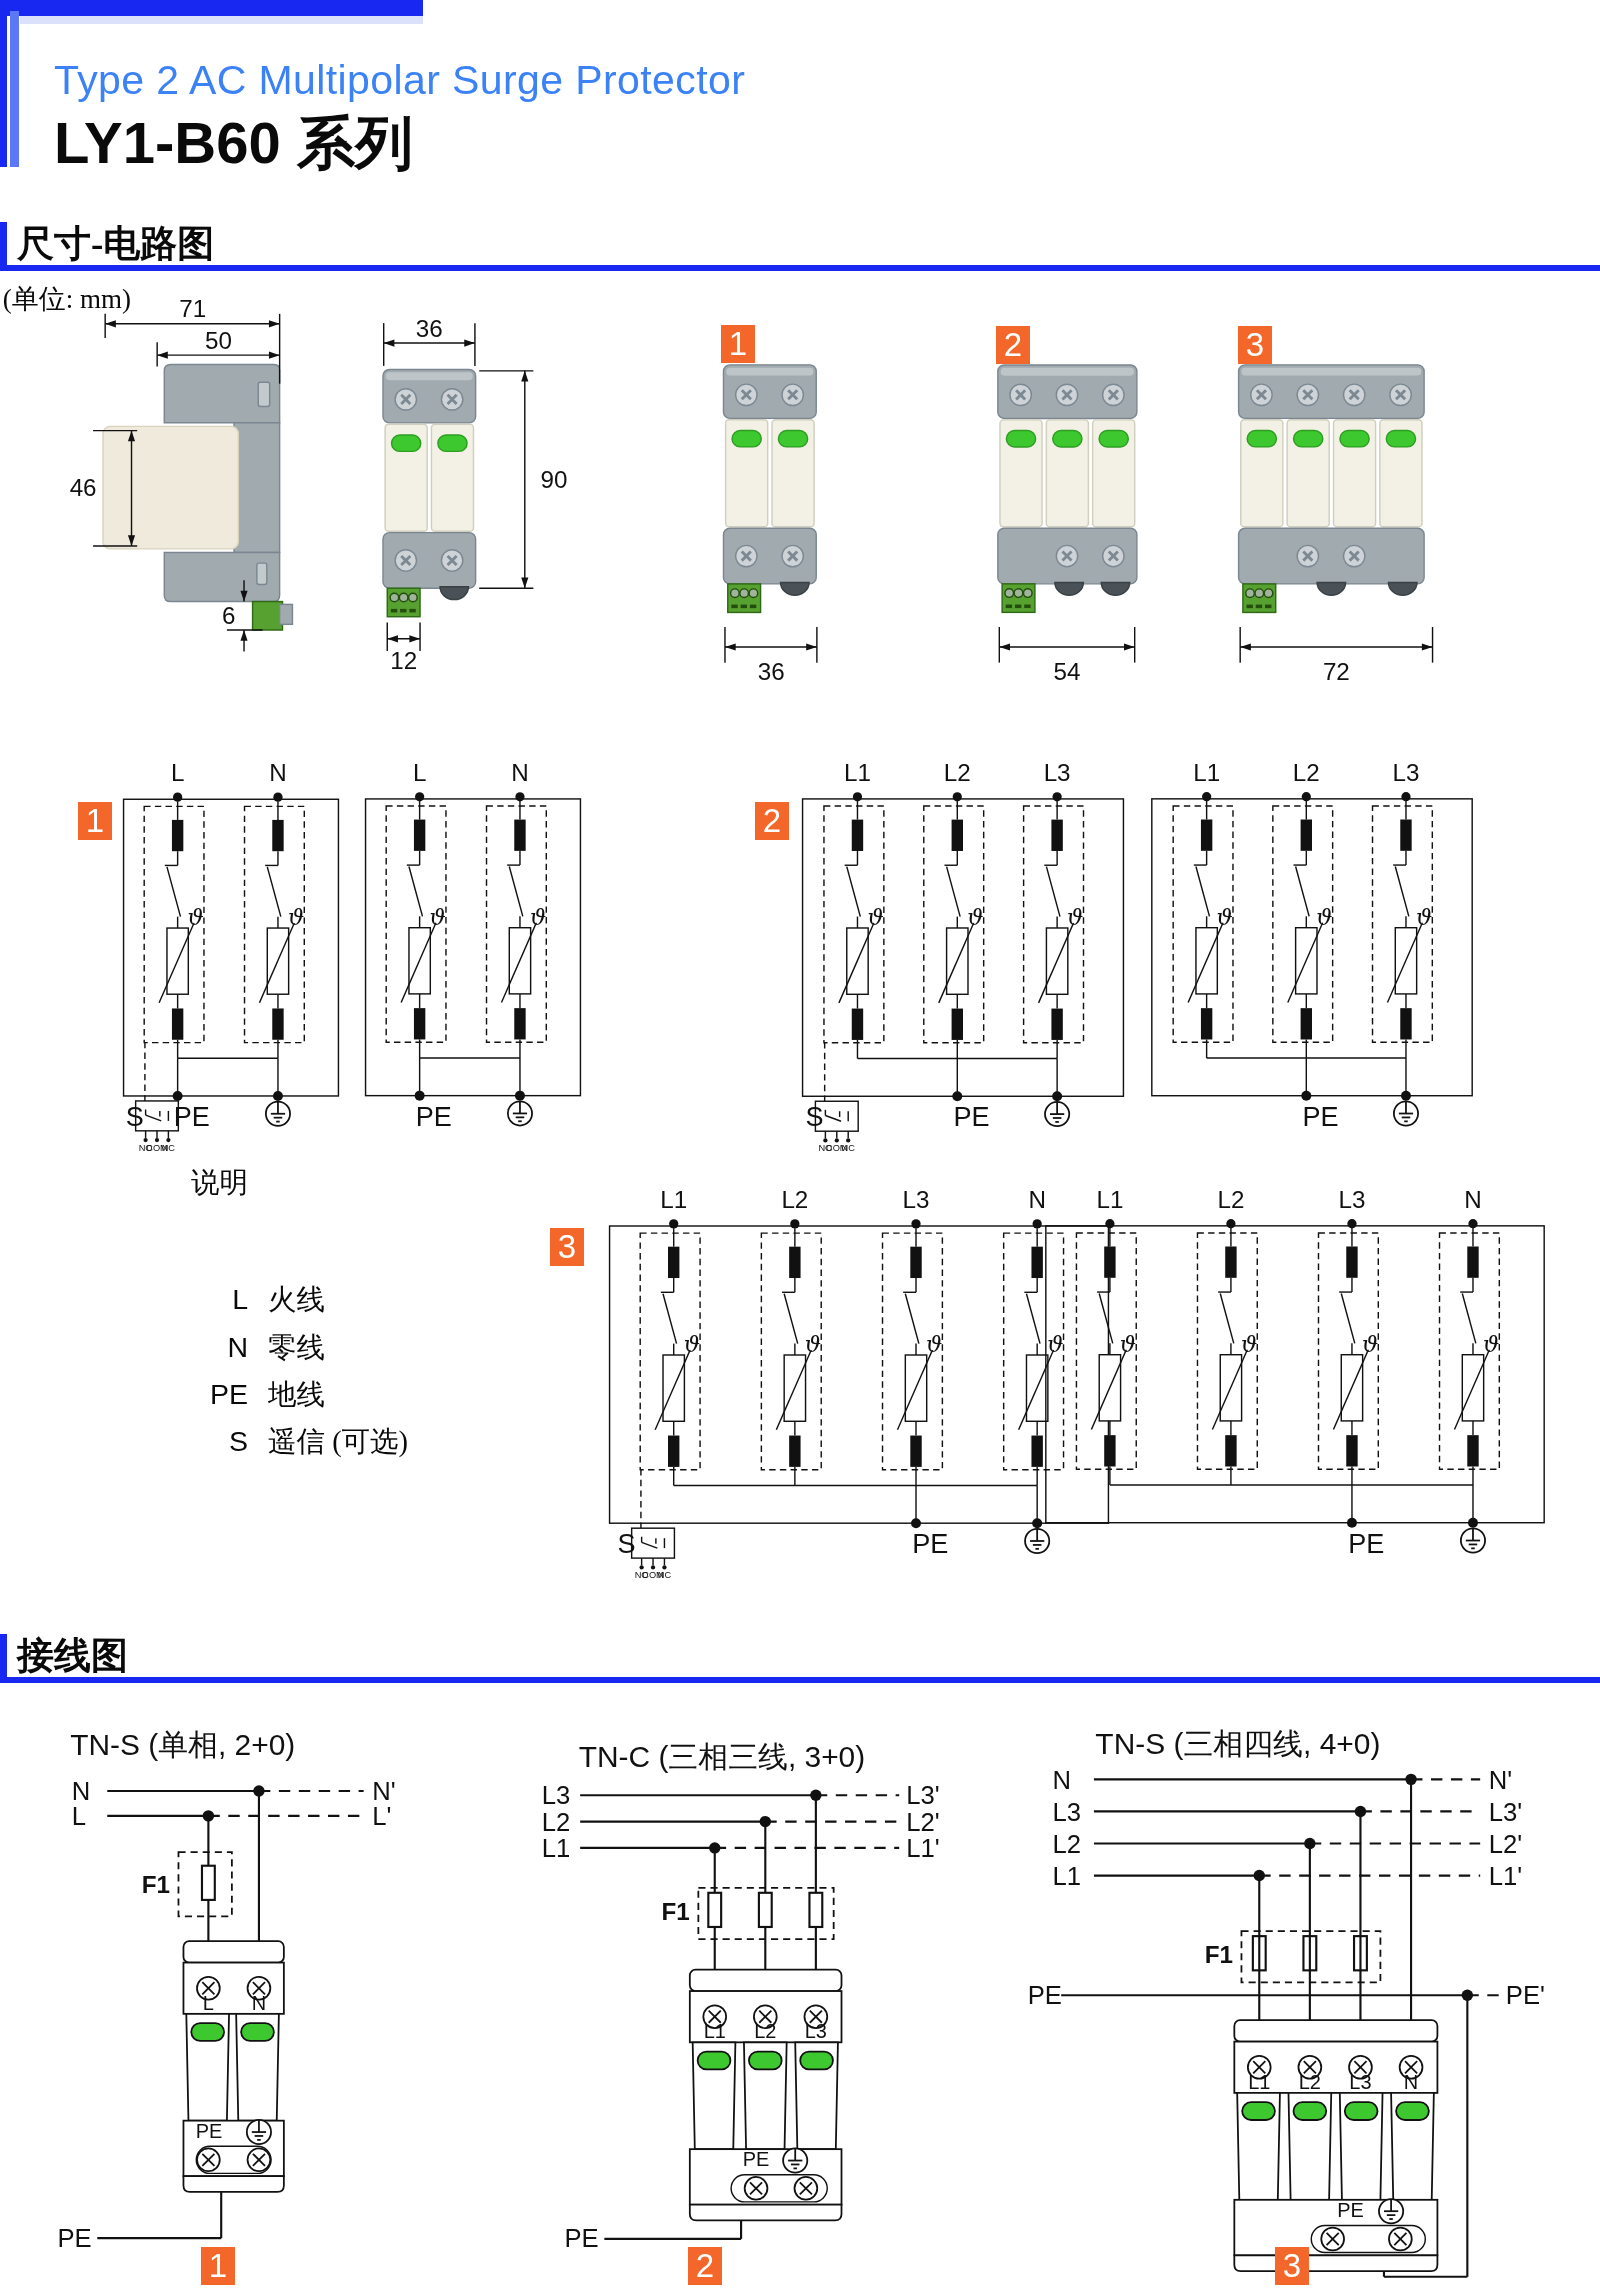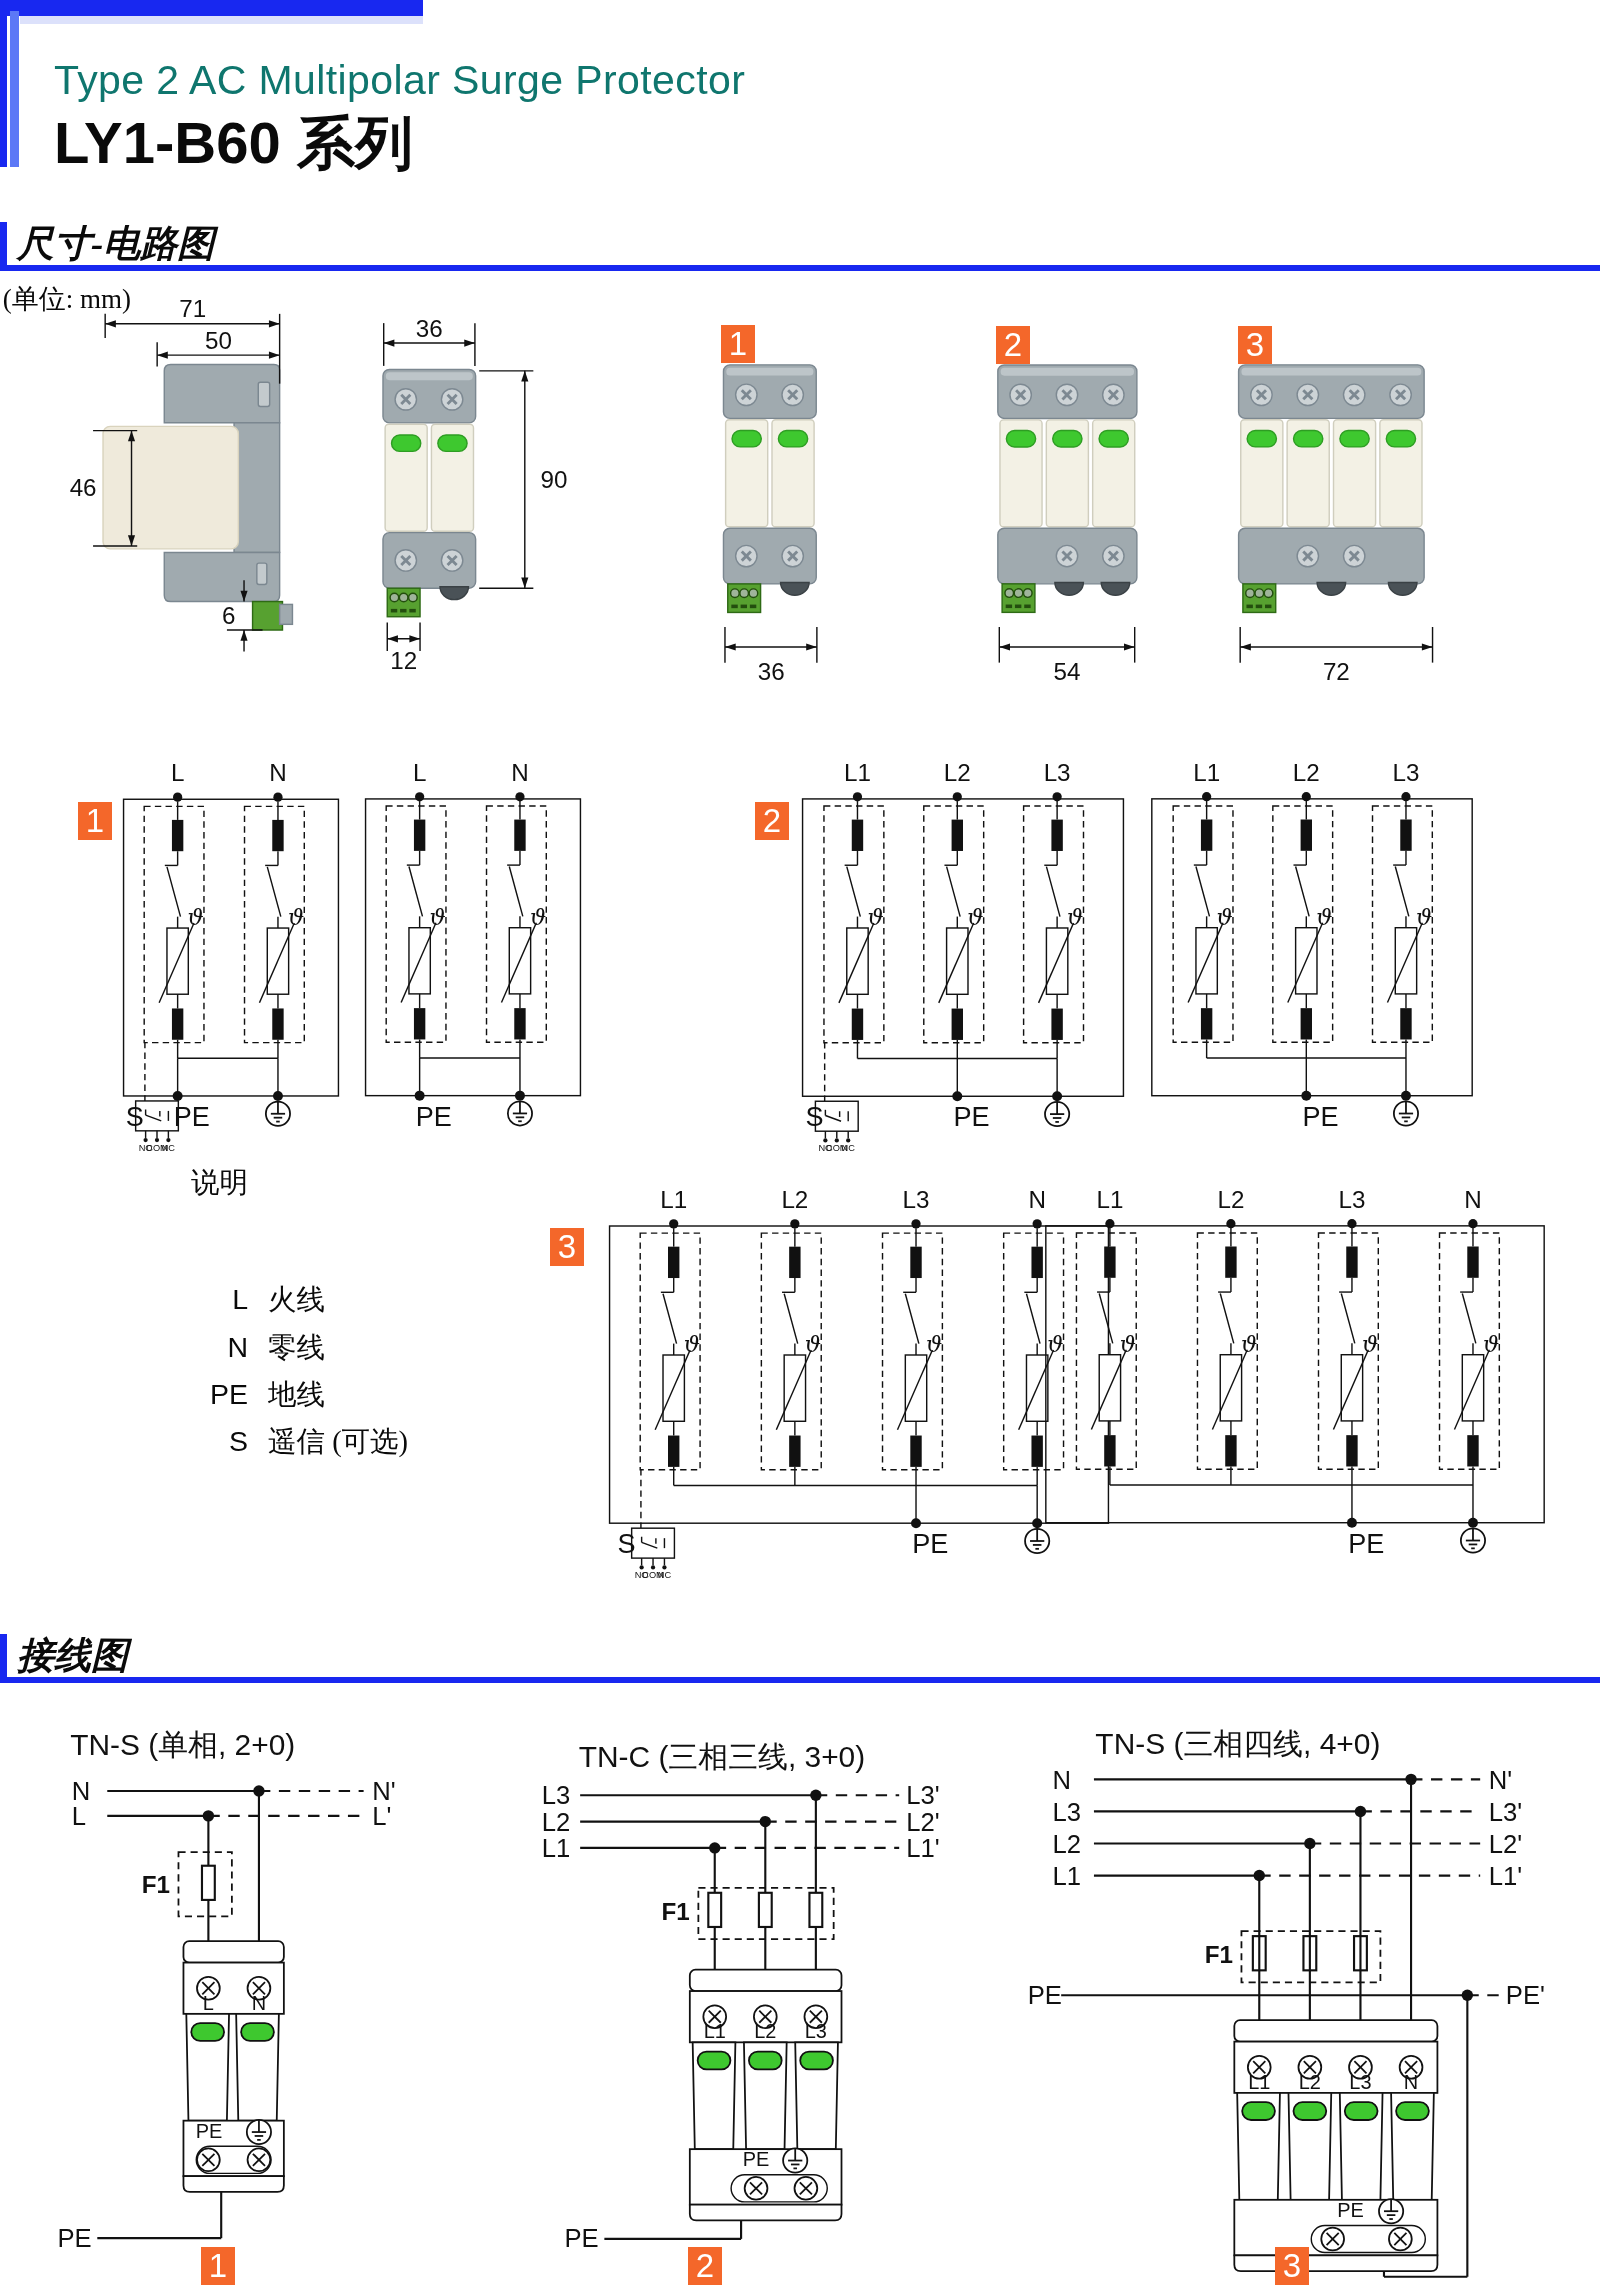--- a/index.html
+++ b/index.html
@@ -1,21 +1,21 @@
 <!DOCTYPE html>
 <html style="font-size:11.4px"><head>
 <meta charset="utf-8">
 <style>
   html,body{margin:0;padding:0;background:#fff;font-family:"Liberation Sans",sans-serif;}
   #page{position:relative;width:1600px;height:2295px;background:#fff;overflow:hidden;color:#0a0a0a;}
   .abs{position:absolute;}
   .bar{background:#1828f0;}
-  .title-en{font-size:41px;letter-spacing:0.4px;color:#0f766e;white-space:nowrap;}
+  .title-en{font-size:41px;letter-spacing:0.4px;color:#3b82f6;white-space:nowrap;}
   .title-model{font-size:58px;font-weight:bold;white-space:nowrap;}
-  .sec-title{font-size:37px;font-family:"Liberation Serif","DejaVu Serif",serif;font-weight:600;white-space:nowrap;font-style:italic;}
+  .sec-title{font-size:37px;font-family:"Liberation Serif","DejaVu Serif",serif;font-weight:600;white-space:nowrap;}
   .unit-note{font-size:27px;font-family:"Liberation Serif","DejaVu Serif",serif;white-space:nowrap;}
   .badge{position:absolute;width:34px;height:38px;background:#f4672a;color:#fff;font-size:33px;display:flex;align-items:center;justify-content:center;font-family:"Liberation Sans",sans-serif;}
   .legend-title{font-size:28.5px;font-family:"Liberation Serif","DejaVu Serif",serif;}
   .legend-row{position:absolute;display:flex;align-items:baseline;}
   .legend-key{display:inline-block;width:57px;text-align:right;font-size:28.5px;font-family:"Liberation Sans",sans-serif;}
   .legend-val{display:inline-block;margin-left:20px;font-size:28.5px;font-family:"Liberation Serif","DejaVu Serif",serif;white-space:nowrap;}
   svg text{fill:#111;stroke:none;}
   .lb{font-size:34px;font-family:"Liberation Sans",sans-serif;}
   .lb2{font-size:38px;font-family:"Liberation Sans",sans-serif;}
   .dimtx{font-size:34px;font-family:"Liberation Sans",sans-serif;}

